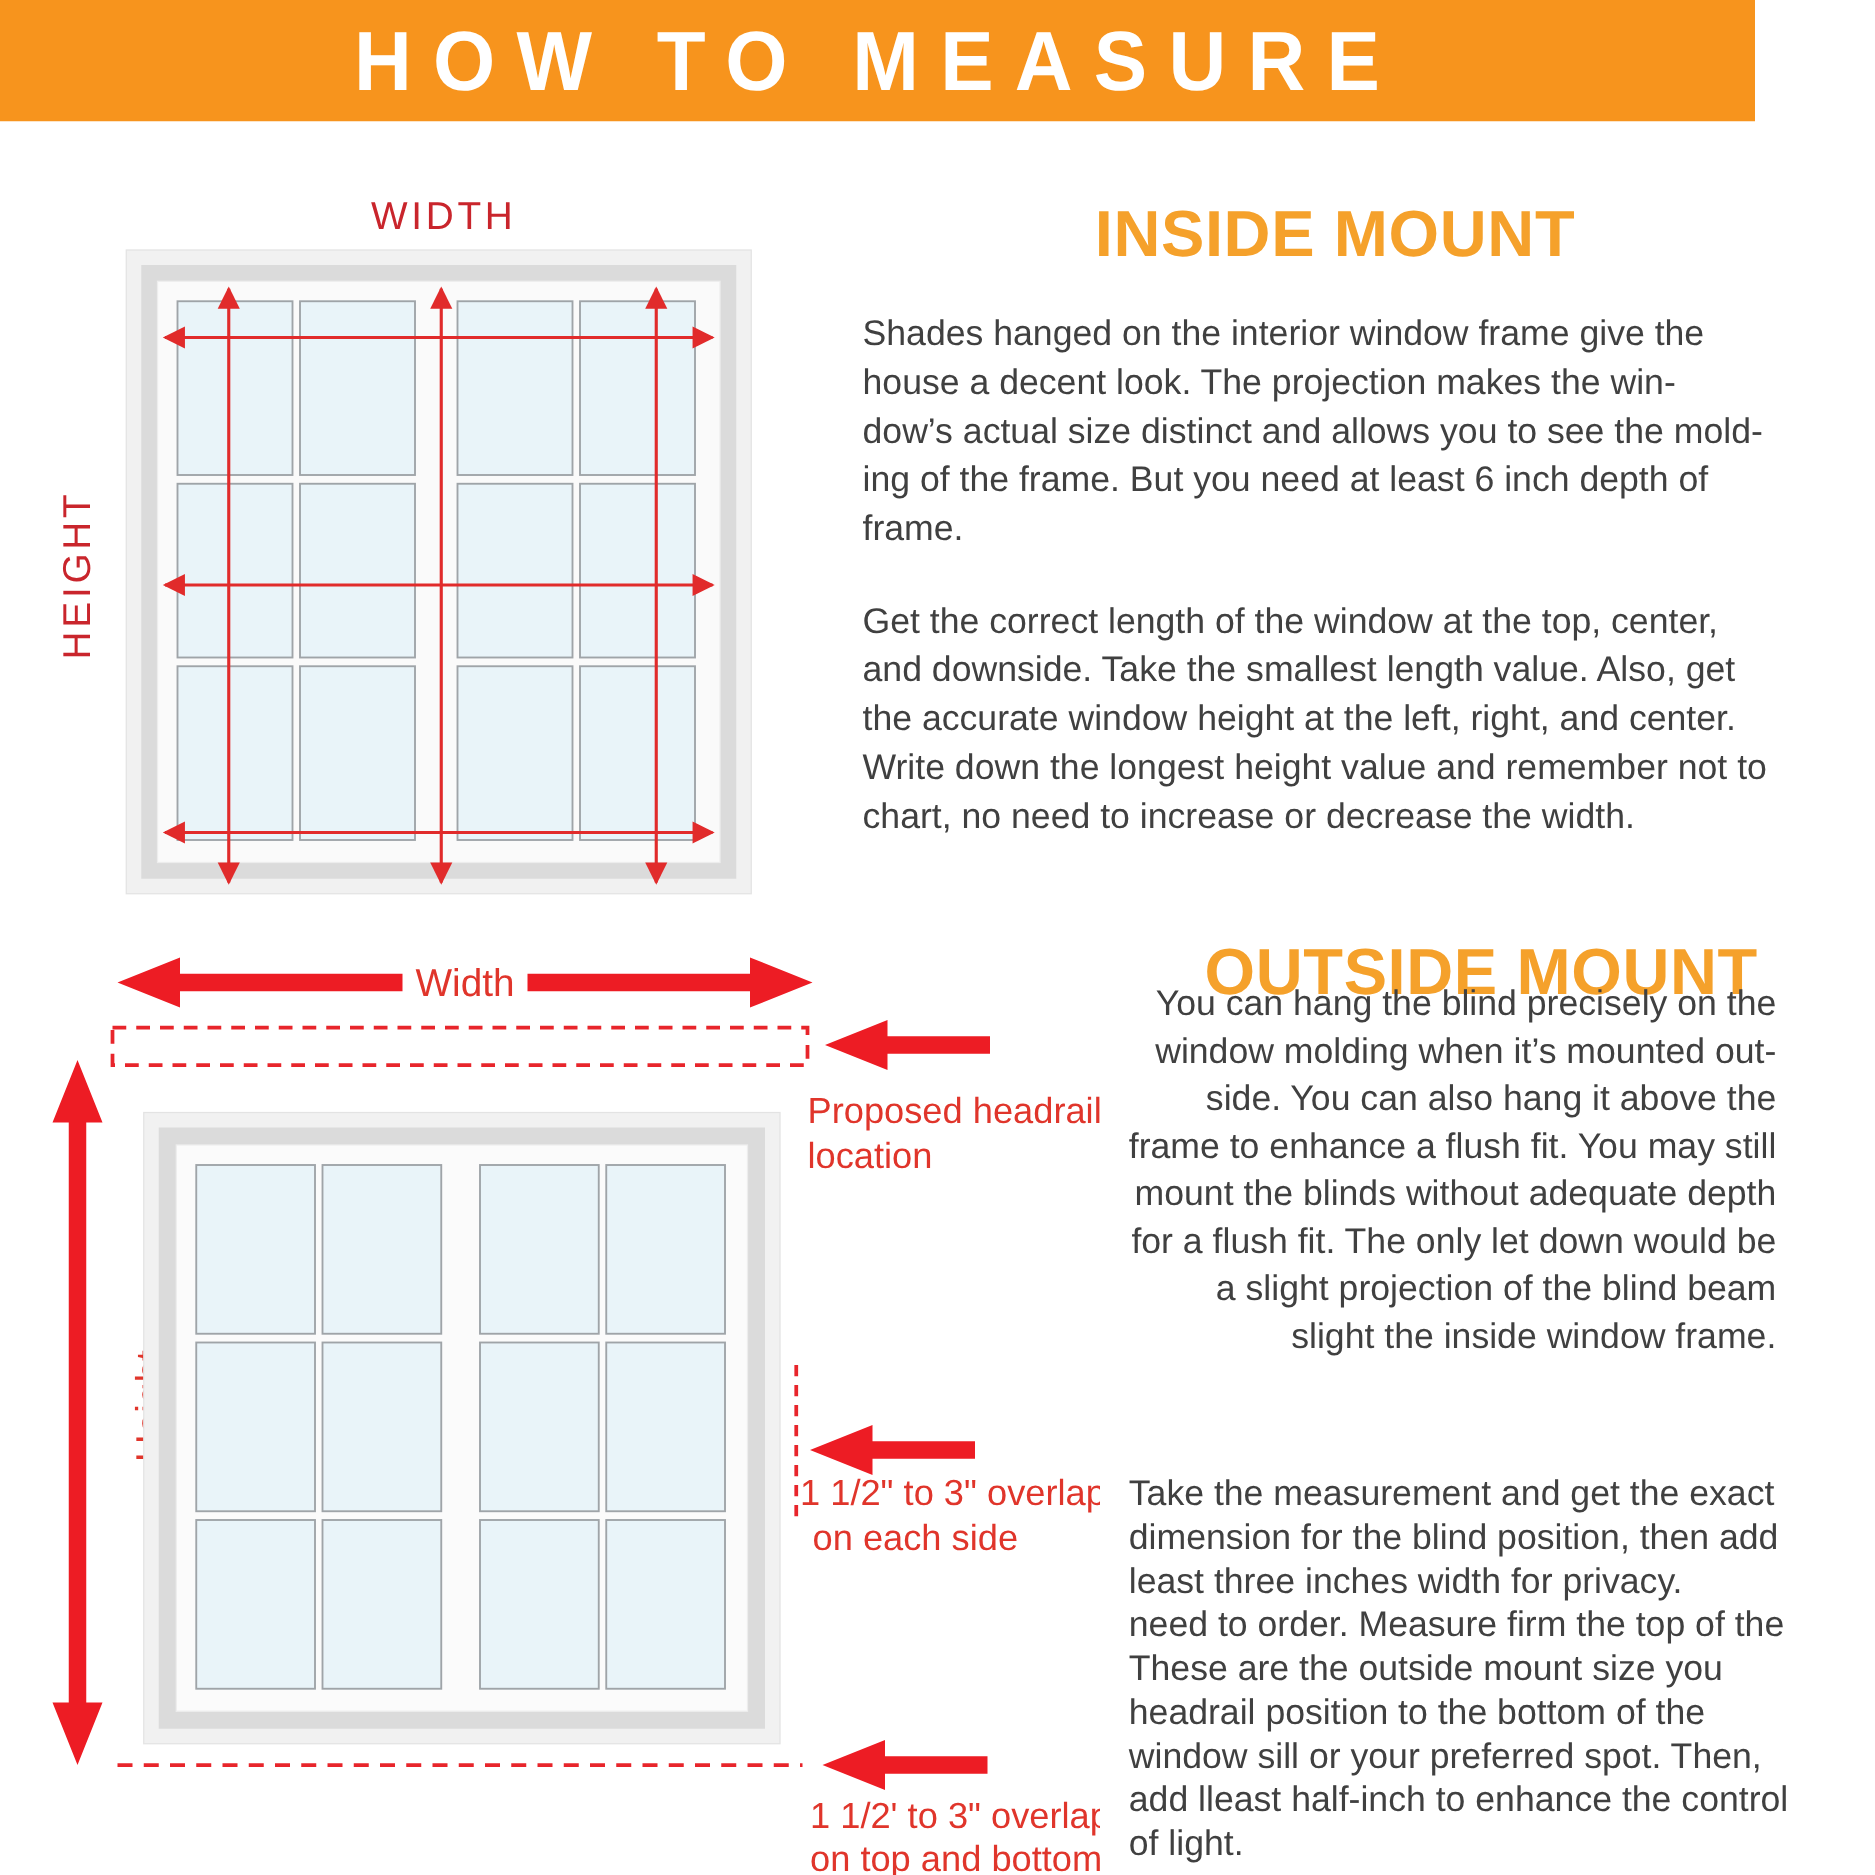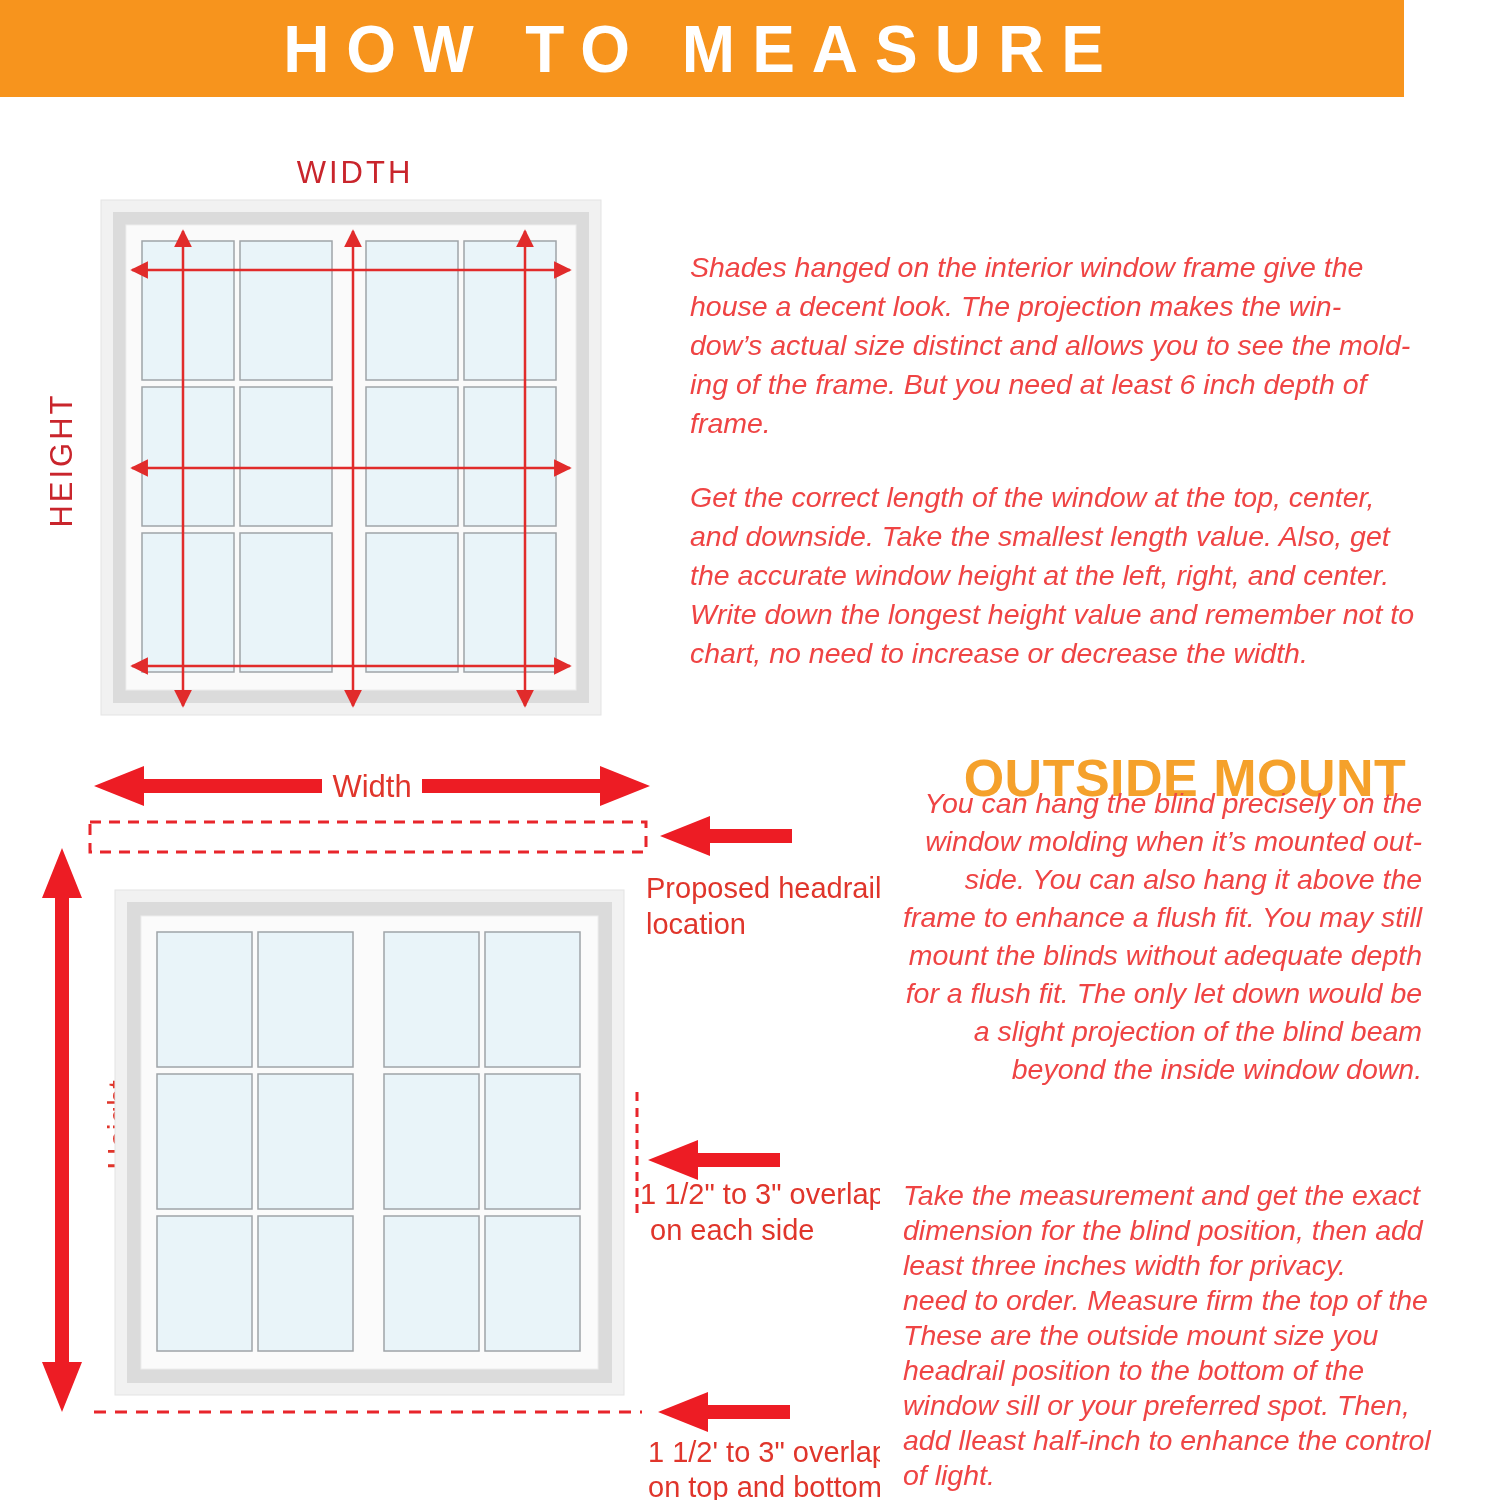--- a/index.html
+++ b/index.html
@@ -17,21 +17,21 @@
     transform:scaleY(1.05);white-space:nowrap;
   }
   
   .mount-heading{
     position:absolute;text-align:center;color:#F5A12B;font-weight:700;
     font-size:52px;letter-spacing:0.5px;white-space:nowrap;
   }
   #inside-heading{left:686px;top:158px;width:764px;}
   #outside-heading{left:900px;top:748px;width:570px;}
   
-  .para{position:absolute;color:#ef4444;font-size:28.5px;font-style:italic;}
+  .para{position:absolute;color:#404040;font-size:28.5px;}
   .para .line{white-space:nowrap;}
   #inside-p1{left:690px;top:248px;}
   #inside-p1 .line,#inside-p2 .line{line-height:39px;}
   #inside-p2{left:690px;top:478px;}
   #outside-p1{left:903px;top:784px;text-align:right;}
   #outside-p1 .line{line-height:38px;}
   #outside-p2{left:903px;top:1178px;}
   #outside-p2 .line{line-height:35px;}
   
   .diagram{position:absolute;}
@@ -41,20 +41,21 @@
 </style>
 </head>
 <body>
 
 <div id="canvas">
 
   <div class="banner">
     <div class="banner-title">HOW TO MEASURE</div>
   </div>
 
+  <div class="mount-heading" id="inside-heading">INSIDE MOUNT</div>
   <div class="para" id="inside-p1">
       <div class="line">Shades hanged on the interior window frame give the</div>
       <div class="line">house a decent look. The projection makes the win-</div>
       <div class="line">dow’s actual size distinct and allows you to see the mold-</div>
       <div class="line">ing of the frame. But you need at least 6 inch depth of</div>
       <div class="line">frame.</div>
     </div>
   <div class="para" id="inside-p2">
       <div class="line">Get the correct length of the window at the top, center,</div>
       <div class="line">and downside. Take the smallest length value. Also, get</div>
@@ -65,21 +66,21 @@
 
   <div class="mount-heading" id="outside-heading">OUTSIDE MOUNT</div>
   <div class="para" id="outside-p1">
       <div class="line">You can hang the blind precisely on the</div>
       <div class="line">window molding when it’s mounted out-</div>
       <div class="line">side. You can also hang it above the</div>
       <div class="line">frame to enhance a flush fit. You may still</div>
       <div class="line">mount the blinds without adequate depth</div>
       <div class="line">for a flush fit. The only let down would be</div>
       <div class="line">a slight projection of the blind beam</div>
-      <div class="line">beyond the inside window down.</div>
+      <div class="line">slight the inside window frame.</div>
     </div>
   <div class="para" id="outside-p2">
       <div class="line">Take the measurement and get the exact</div>
       <div class="line">dimension for the blind position, then add</div>
       <div class="line">least three inches width for privacy.</div>
       <div class="line">need to order. Measure firm the top of the</div>
       <div class="line">These are the outside mount size you</div>
       <div class="line">headrail position to the bottom of the</div>
       <div class="line">window sill or your preferred spot. Then,</div>
       <div class="line">add lleast half-inch to enhance the control</div>

